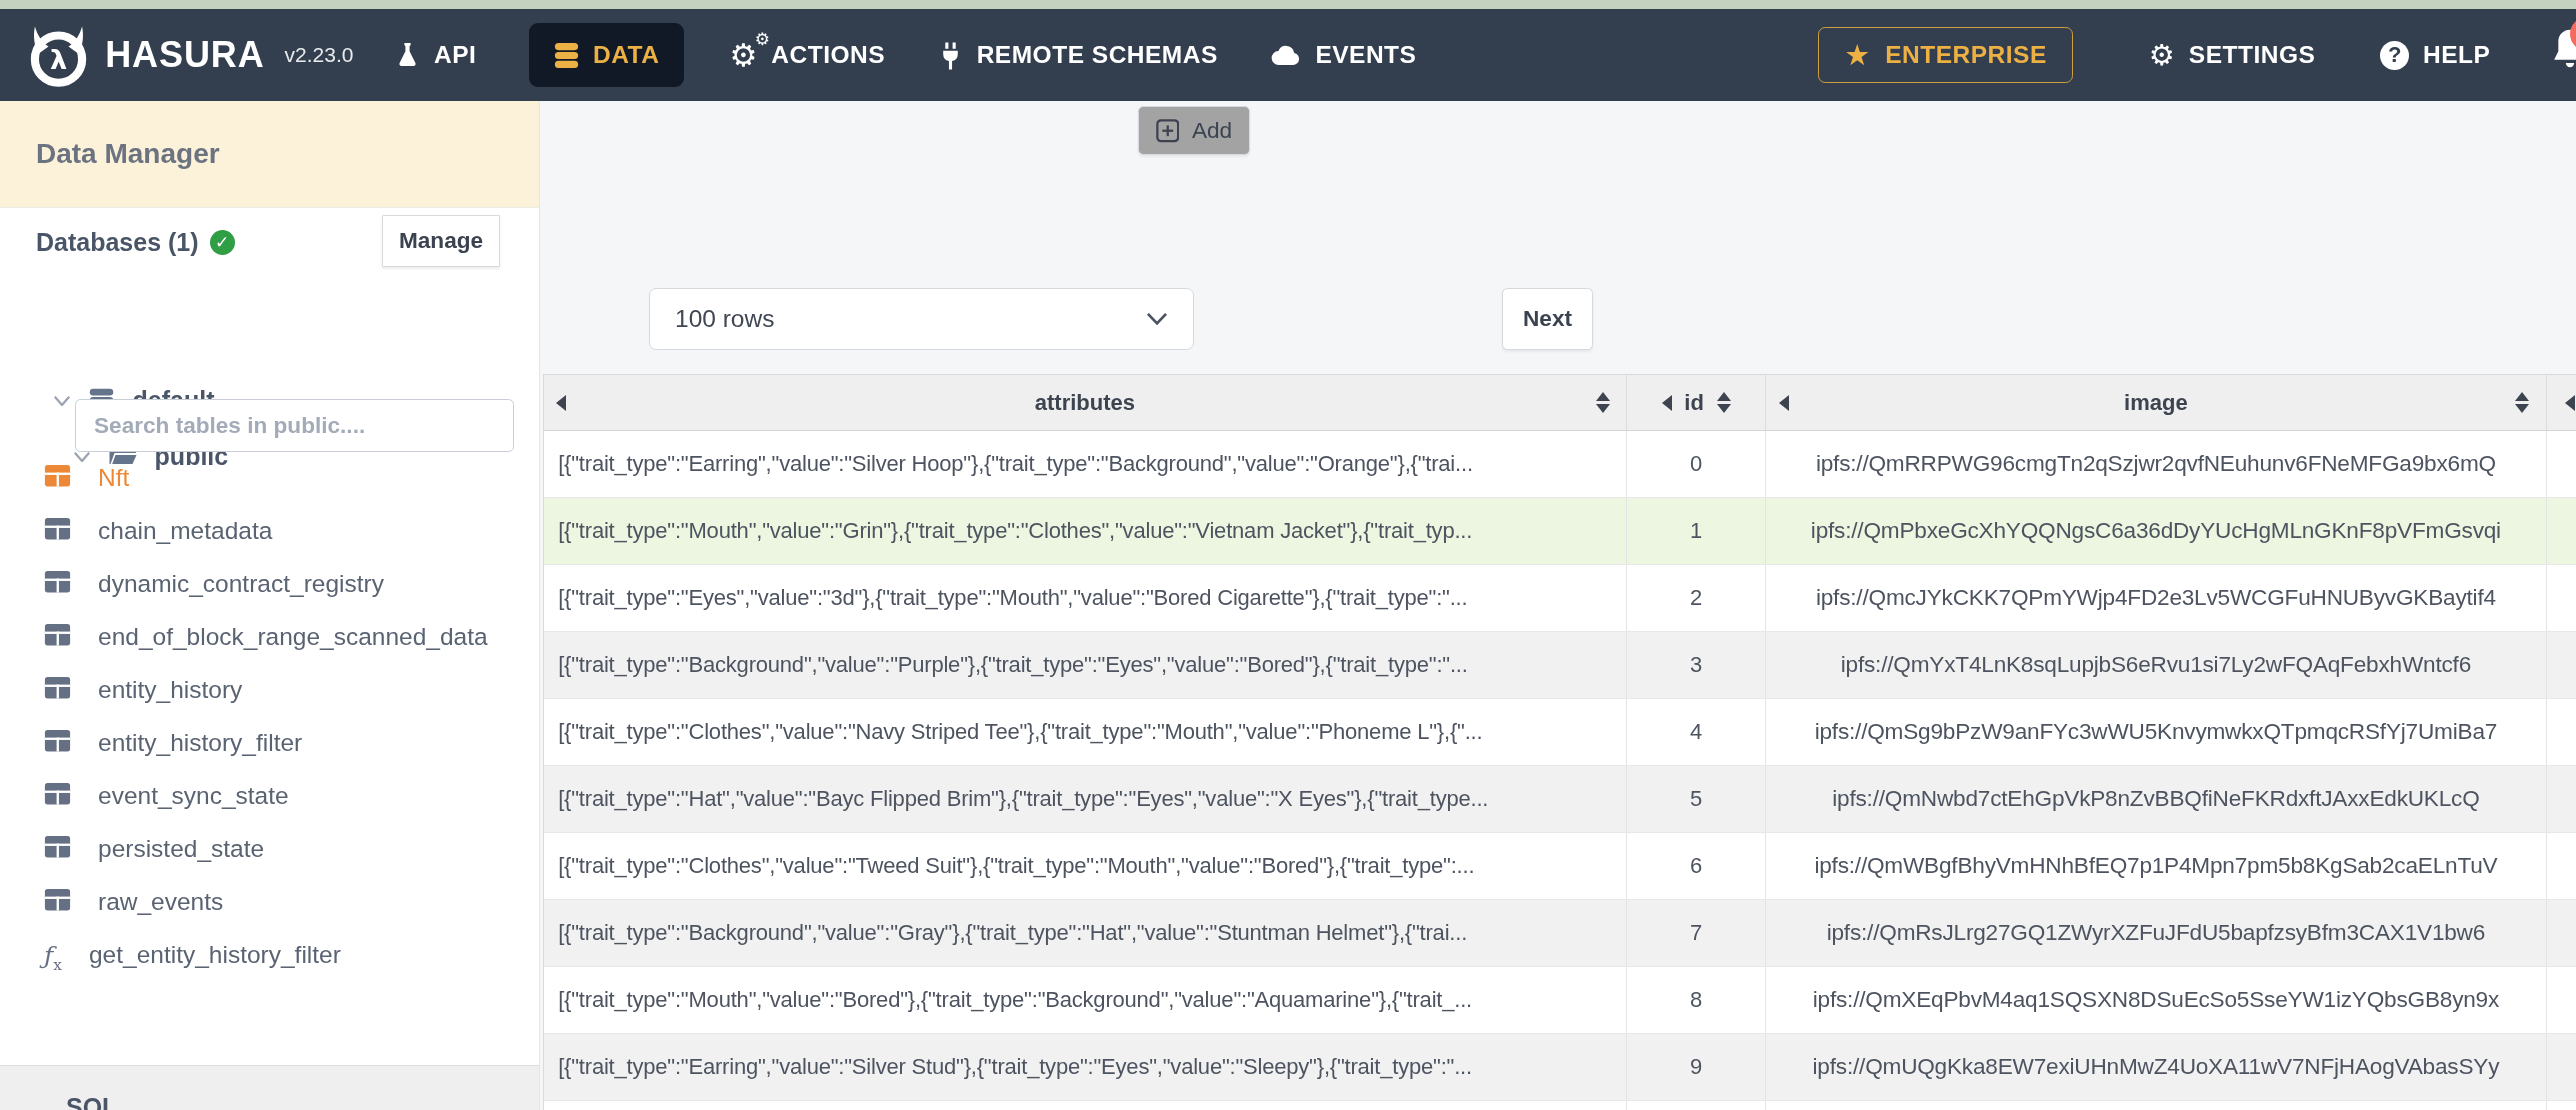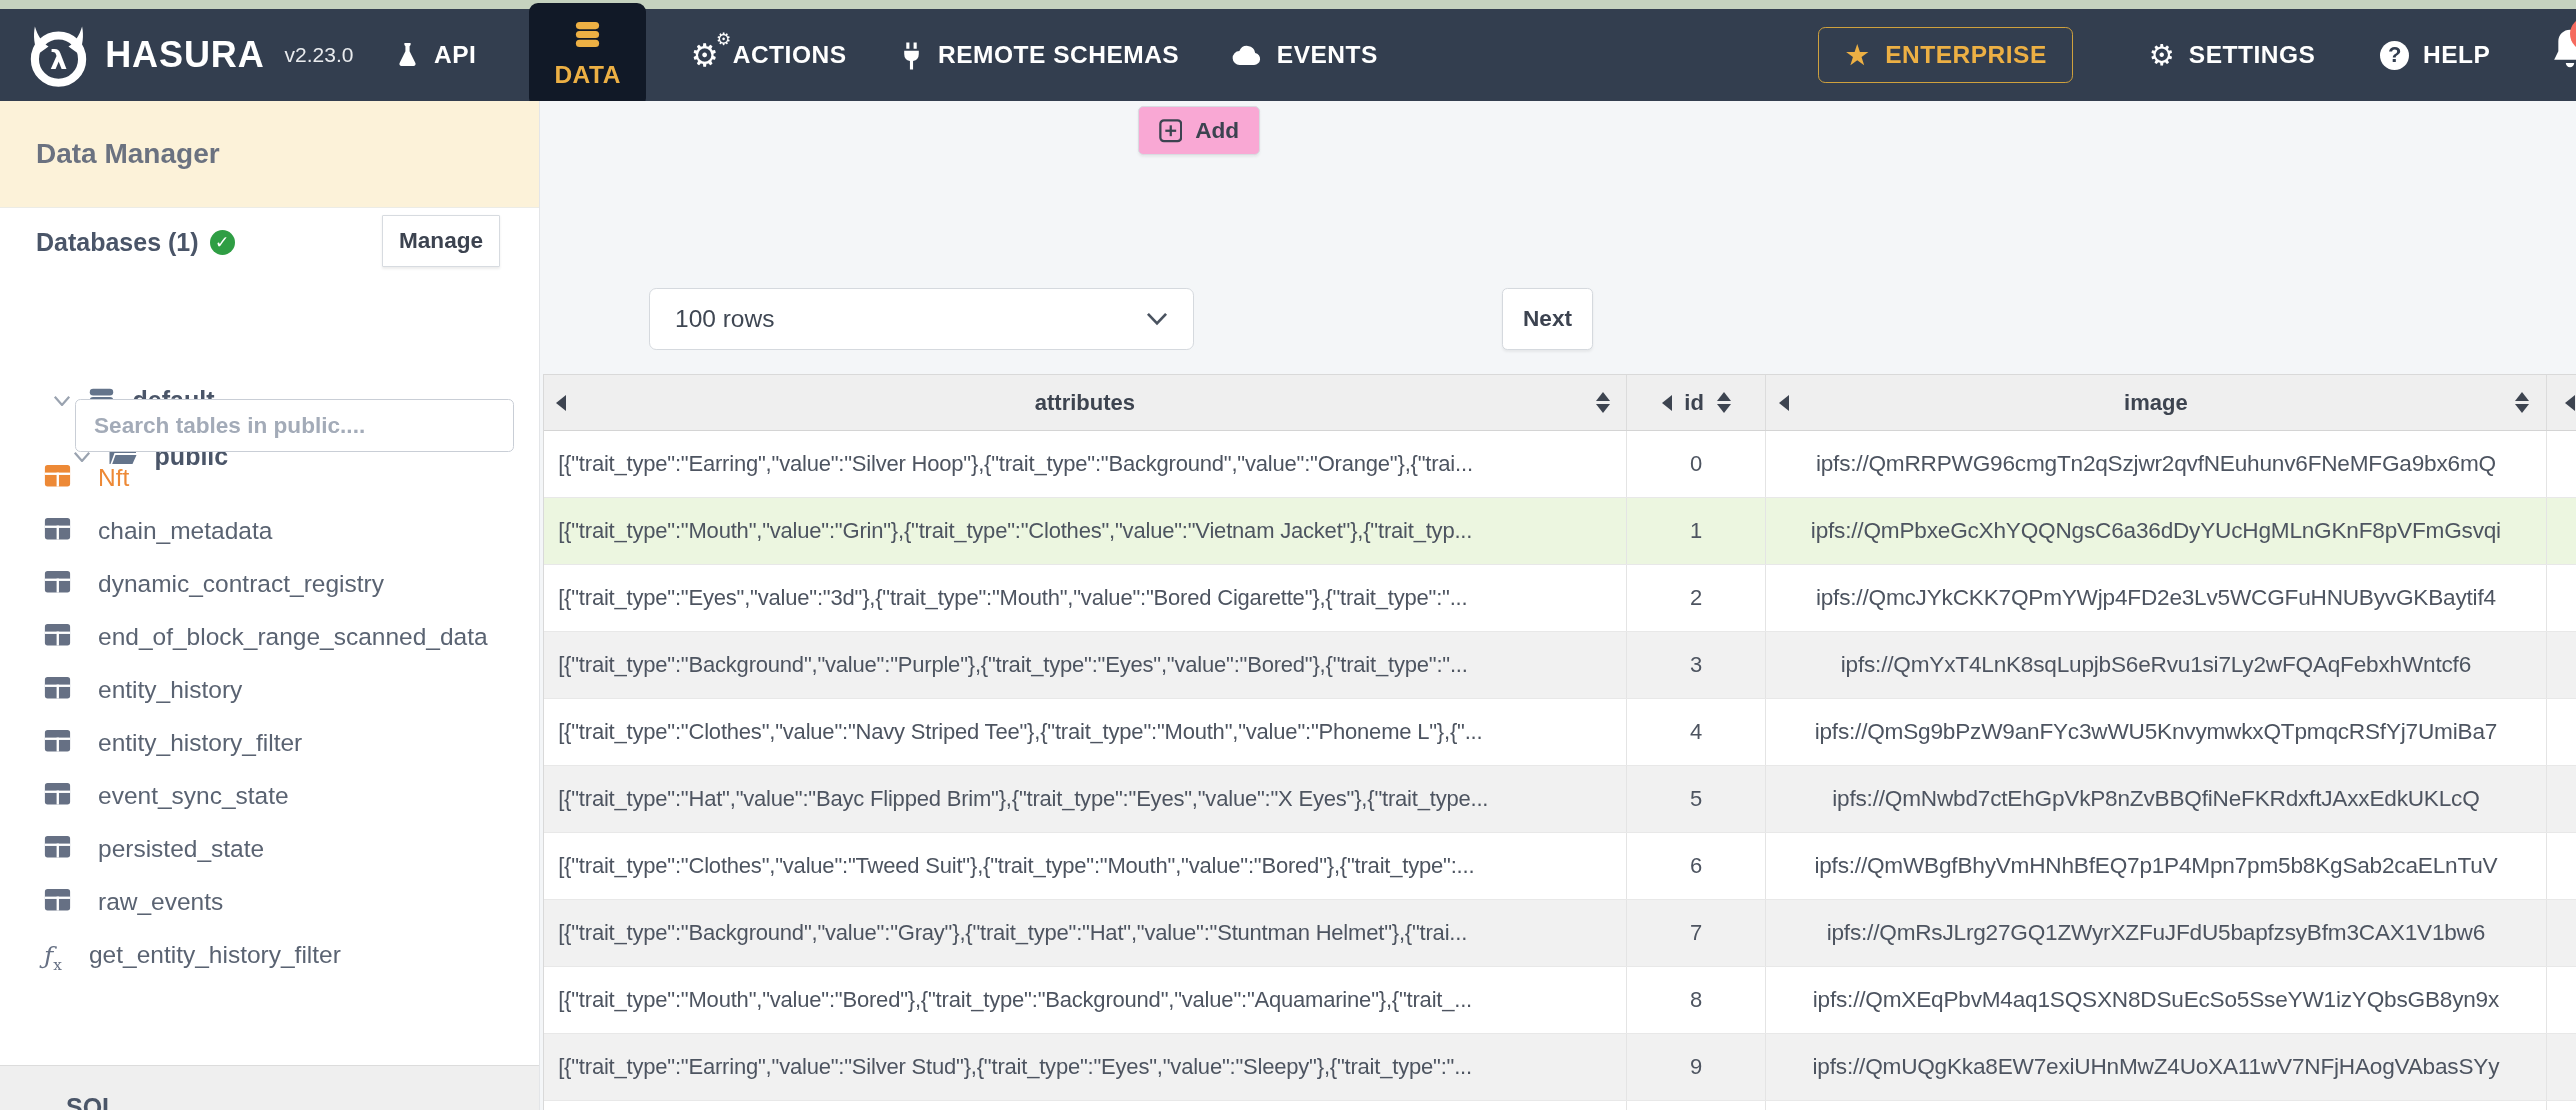--- a/index.html
+++ b/index.html
@@ -11,21 +11,21 @@
   .top-strip { position:absolute; top:0; left:0; right:0; height:9px; background:#c5d2bf; }
   .navbar { position:absolute; top:9px; left:0; right:0; height:92px; background:#333e4f;
     display:flex; align-items:center; padding-left:23.5px; color:#fff; }
   .logo { width:69px; height:69px; flex:0 0 auto; }
   .brand { font-size:36px; font-weight:bold; letter-spacing:0.9px; margin-left:12.7px; }
   .version { font-size:21px; color:#e9ebee; margin-left:20px; }
   .nav-items { display:flex; align-items:center; margin-left:42px; }
   .nav-item { display:flex; align-items:center; gap:13.6px; font-weight:bold; font-size:24.5px;
     letter-spacing:0.5px; margin-right:53px; cursor:pointer; white-space:nowrap; }
   .nav-item .ic { display:flex; align-items:center; justify-content:center; }
-  .nav-item.active { background:#111927; border-radius:9px; padding:18px 25px; color:#edb044; margin-right:45px;flex-direction:column; }
+  .nav-item.active { background:#111927; border-radius:9px; padding:18px 25px; color:#edb044; margin-right:45px; }
   .cogs { position:relative; font-family:"DejaVu Sans",sans-serif; font-size:31px; line-height:1; font-weight:normal; }
   .cogs .small { position:absolute; font-size:17px; top:-9px; right:-12.7px; }
   .glyph { font-family:"DejaVu Sans",sans-serif; font-weight:normal; line-height:1; }
   .nav-right { margin-left:auto; display:flex; align-items:center; margin-right:-16.3px; }
   .enterprise-btn { display:flex; align-items:center; gap:14.5px; border:1.8px solid #cfa13d; border-radius:7.2px;
     padding:12.7px 25px; color:#edb044; font-weight:bold; font-size:24.5px; letter-spacing:0.5px; cursor:pointer; }
   .enterprise-btn .star { font-family:"DejaVu Sans",sans-serif; font-size:29px; line-height:1; }
   .nav-util { display:flex; align-items:center; gap:13.6px; font-weight:bold; font-size:24.5px; letter-spacing:0.5px;
     cursor:pointer; }
   .settings { margin-left:76px; }
@@ -69,24 +69,24 @@
   .side-item.active .tbl-icon { color:#ed8936; }
   .fn-icon { font-size:25px; color:#667084; font-style:italic; font-family:"DejaVu Serif",serif; }
   .fn-icon sub { font-size:15.4px; font-style:normal; }
   .side-footer { position:absolute; bottom:0; left:0; right:0; height:45px; background:#efefef;
     border-top:0.9px solid #dcdcdc; }
   .side-footer .sql { position:absolute; left:66px; top:27px; font-size:25px; font-weight:bold; color:#4a5568;
     cursor:pointer; }
 
   
   .main { position:absolute; top:101px; left:540px; right:0; bottom:0; background:#f4f6f8; overflow:hidden; }
-  .add-btn { position:absolute; left:598px; top:5.4px; width:122px; height:49px; background:#f9a8d4;
+  .add-btn { position:absolute; left:598px; top:5.4px; width:112px; height:49px; background:#a3a3a3;
     border:0.9px solid #d8dce1; border-radius:5.4px; box-shadow:0 1.8px 2.7px rgba(0,0,0,.06);
     display:flex; align-items:center; justify-content:center; gap:12.7px;
-    font-size:22.6px; font-weight:bold; color:#3c4350; cursor:pointer; }
+    font-size:22.6px; font-weight:normal; color:#3c4350; cursor:pointer; }
   .rows-select { position:absolute; left:109px; top:187px; width:545px; height:62px; background:#fff;
     border:0.9px solid #d5d9de; border-radius:7.2px; display:flex; align-items:center;
     padding:12px 25px; font-size:24.5px; color:#3f4753; cursor:pointer; }
   .rows-select .sel-chev { margin-left:auto; display:flex; }
   .next-btn { position:absolute; left:962px; top:187px; width:91px; height:62px; background:#fff;
     border:0.9px solid #d5d9de; border-radius:5.4px; box-shadow:0 1.8px 2.7px rgba(0,0,0,.06);
     display:flex; align-items:center; justify-content:center;
     font-size:22.6px; font-weight:bold; color:#3c4350; cursor:pointer; }
 
   

